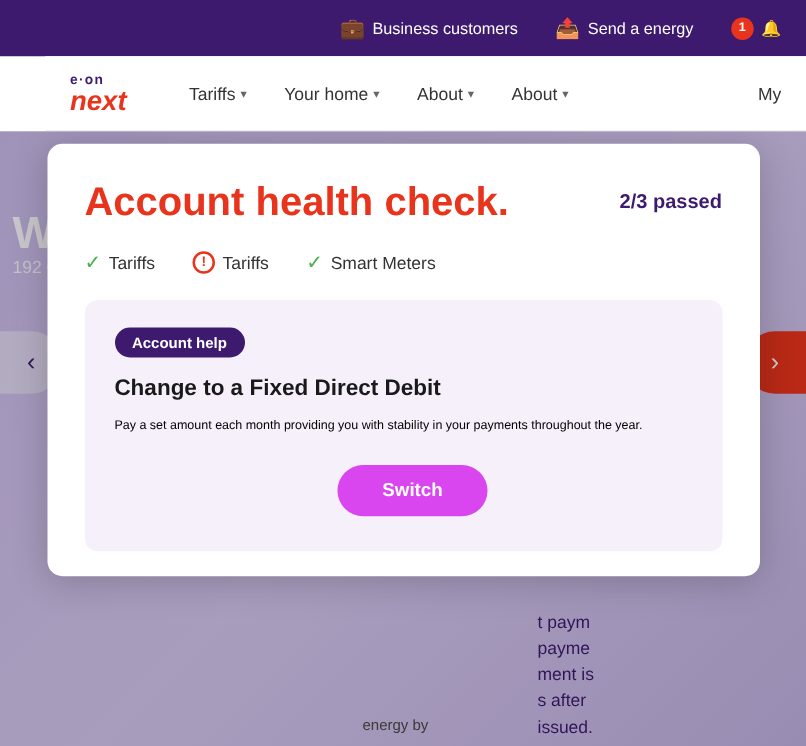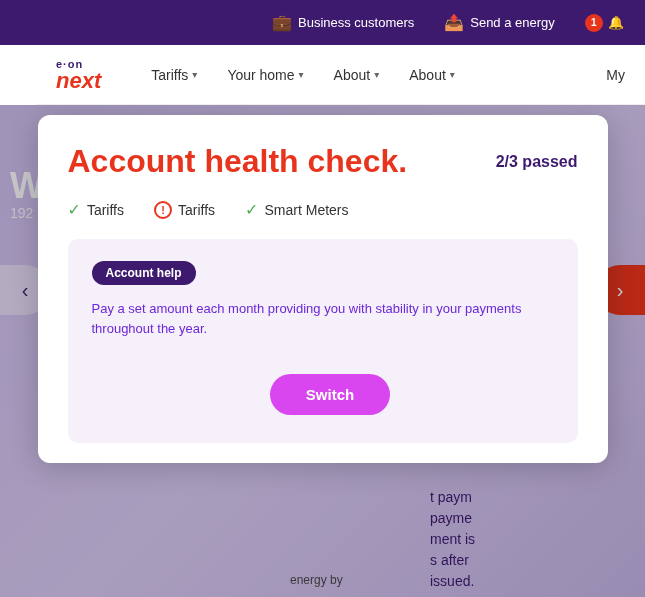--- a/index.html
+++ b/index.html
@@ -238,24 +238,24 @@
       display: inline-block;
       margin-bottom: 14px;
     }
     .inner-title {
       color: #1a1a1a;
       font-size: 18px;
       font-weight: 800;
       margin-bottom: 12px;
     }
     .inner-desc {
-      color: #6d28d9;
-      font-size: 13px;
+      color: #000000;
+      font-size: 10px;
       line-height: 1.5;
-      margin-bottom: 36px;
+      margin-bottom: 24px;
     }
     .switch-btn {
       background: #d946ef;
       color: white;
       border: none;
       border-radius: 25px;
       padding: 12px 36px;
       font-size: 15px;
       font-weight: 700;
       cursor: pointer;
@@ -364,19 +364,20 @@
           <span>Tariffs</span>
         </div>
         <div class="check-item">
           <span class="check-icon-pass">✓</span>
           <span>Smart Meters</span>
         </div>
       </div>
 
       <div class="inner-card">
         <div class="account-help-badge">Account help</div>
+        <div class="inner-title">Change to a Fixed Direct Debit</div>
         <div class="inner-desc">Pay a set amount each month providing you with stability in your payments throughout the year.</div>
         <button class="switch-btn">Switch</button>
       </div>
 
     </div>
   </div>
 </div>
 
 </body></html>

